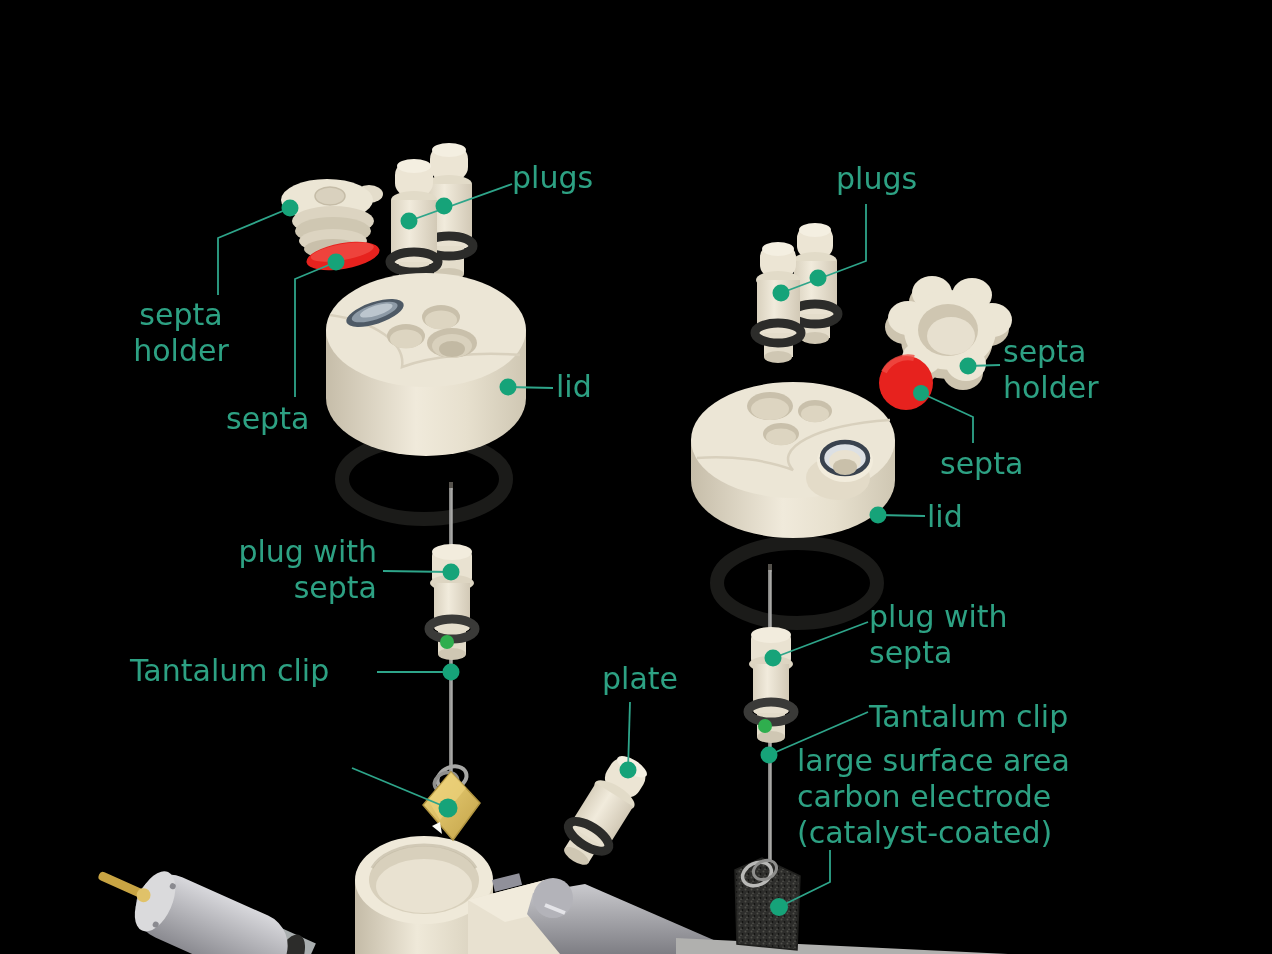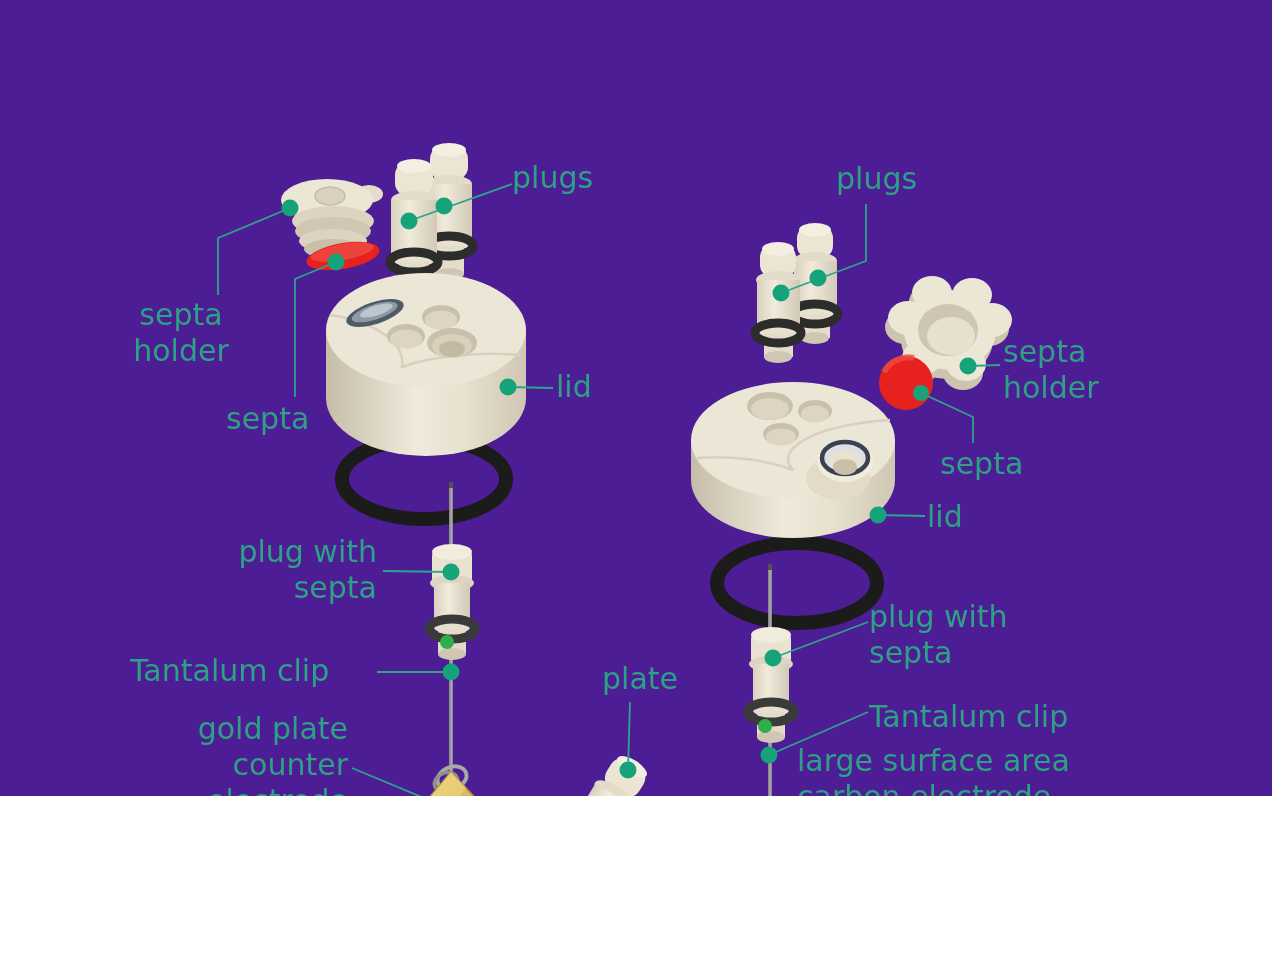--- a/index.html
+++ b/index.html
@@ -1,16 +1,16 @@
 <!DOCTYPE html>
 <html style="--label: #2da183;"><head>
 <meta charset="utf-8">
 <style>
   html,body{margin:0;padding:0;background:#fff;}
-  #canvas{position:relative;width:1272px;height:796px;background:#4c1d95;overflow:hidden;
+  #canvas{position:relative;width:1272px;height:954px;background:#000000;overflow:hidden;
           font-family:"DejaVu Sans","Liberation Sans",sans-serif;}
   #art{position:absolute;left:0;top:0;}
   .lbl{position:absolute;color:var(--label,#2da183);font-size:30px;line-height:36px;
        white-space:pre-line;letter-spacing:0px;}
   .r{text-align:right;}
   .c{text-align:center;}
 </style>
 </head>
 <body>
 
@@ -336,23 +336,20 @@
 </svg>
 
   <div class="lbl" style="left:512px;top:160px;">plugs</div>
   <div class="lbl c" style="left:110px;top:297px;width:142px;">septa
 holder</div>
   <div class="lbl" style="left:226px;top:401px;">septa</div>
   <div class="lbl" style="left:556px;top:369px;">lid</div>
   <div class="lbl r" style="left:197px;top:534px;width:180px;">plug with
 septa</div>
   <div class="lbl" style="left:130px;top:653px;">Tantalum clip</div>
-  <div class="lbl r" style="left:148px;top:711px;width:200px;">gold plate
-counter
-electrode</div>
   <div class="lbl" style="left:602px;top:661px;">plate</div>
   <div class="lbl" style="left:836px;top:161px;">plugs</div>
   <div class="lbl" style="left:1003px;top:334px;">septa
 holder</div>
   <div class="lbl" style="left:940px;top:446px;">septa</div>
   <div class="lbl" style="left:927px;top:499px;">lid</div>
   <div class="lbl" style="left:869px;top:599px;">plug with
 septa</div>
   <div class="lbl" style="left:869px;top:699px;">Tantalum clip</div>
   <div class="lbl" style="left:797px;top:743px;">large surface area

